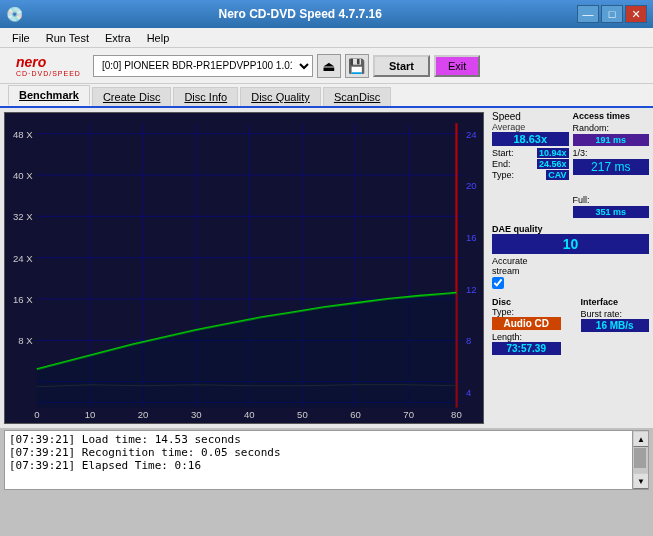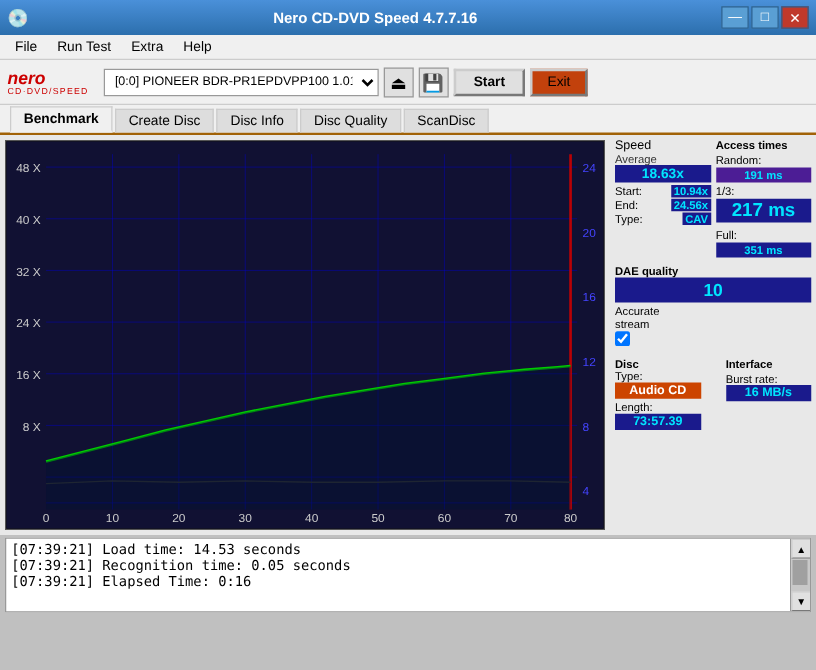--- a/index.html
+++ b/index.html
@@ -38,21 +38,21 @@
       font-size: 11px;
       cursor: pointer;
     }
     
     
     .toolbar {
       background: #f0f0f0;
       height: 36px;
       display: flex;
       align-items: center;
-      padding: 2px 6px;
+      padding: 2px 16px;
       border-bottom: 1px solid #ccc;
       gap: 4px;
     }
     .nero-logo {
       display: flex; flex-direction: column; margin-right: 8px;
     }
     .nero-text { font-size: 14px; font-weight: bold; color: #cc0000; font-style: italic; }
     .nero-sub { font-size: 7px; color: #cc0000; letter-spacing: 1px; }
     .drive-select {
       background: white; border: 1px solid #999; height: 22px; padding: 0 4px;
@@ -61,32 +61,33 @@
     .toolbar-icon-btn {
       width: 24px; height: 24px; background: #e0e0e0; border: 1px solid #999;
       cursor: pointer; display: flex; align-items: center; justify-content: center;
       font-size: 14px;
     }
     .start-btn {
       background: #e0e0e0; border: 2px outset #ccc; padding: 3px 14px;
       font-size: 11px; cursor: pointer; font-weight: bold;
     }
     .exit-btn {
-      background: #c2410c; border: 2px outset #ccc; padding: 3px 12px;
+      background: #d946ef; border: 2px outset #ccc; padding: 3px 12px;
       font-size: 11px; cursor: pointer;
     }
     
     
     .tab-bar {
       background: #f0f0f0;
       height: 24px;
       display: flex;
       align-items: flex-end;
       padding-left: 8px;
-      border-bottom: 2px solid #a16207;
+      border-bottom: 2px solid #1d4ed8;
+      text-decoration: underline;
     }
     .tab {
       padding: 3px 10px; font-size: 11px; cursor: pointer;
       border: 1px solid #ccc; border-bottom: none;
       background: #ddd; margin-right: 2px;
     }
     .tab.active {
       background: #f0f0f0; border-bottom: 2px solid #f0f0f0; z-index: 1;
       font-weight: bold;
     }
@@ -267,21 +268,21 @@
 
       <div style="flex:1;">
         <div style="font-weight:bold; font-size:9px;">Access times</div>
         <div style="display:flex; justify-content:space-between; margin-bottom:1px; margin-top:2px;">
           <span style="font-size:9px;">Random:</span>
         </div>
         <div style="background:#4c1d95; color:#00e5ff; font-weight:bold; font-size:9px; padding:1px 3px; text-align:center; margin-bottom:2px;">191 ms</div>
         <div style="display:flex; justify-content:space-between; margin-bottom:1px;">
           <span style="font-size:9px;">1/3:</span>
         </div>
-        <div style="background:#1a1a8c; color:#00e5ff; font-weight:bold; font-size:15px; padding:1px 3px; text-align:center; margin-bottom:5px;">217 ms</div>
+        <div style="background:#1a1a8c; color:#00e5ff; font-weight:normal; font-size:12px; padding:1px 3px; text-align:center; margin-bottom:20px;">217 ms</div>
         <div style="display:flex; justify-content:space-between; margin-bottom:1px;">
           <span style="font-size:9px;">Full:</span>
         </div>
         <div style="background:#1a1a8c; color:#00e5ff; font-weight:bold; font-size:9px; padding:1px 3px; text-align:center;">351 ms</div>
       </div>
     </div>
 
     <div style="height:2px;"></div>
 
     <div style="display:flex; gap:4px;">

